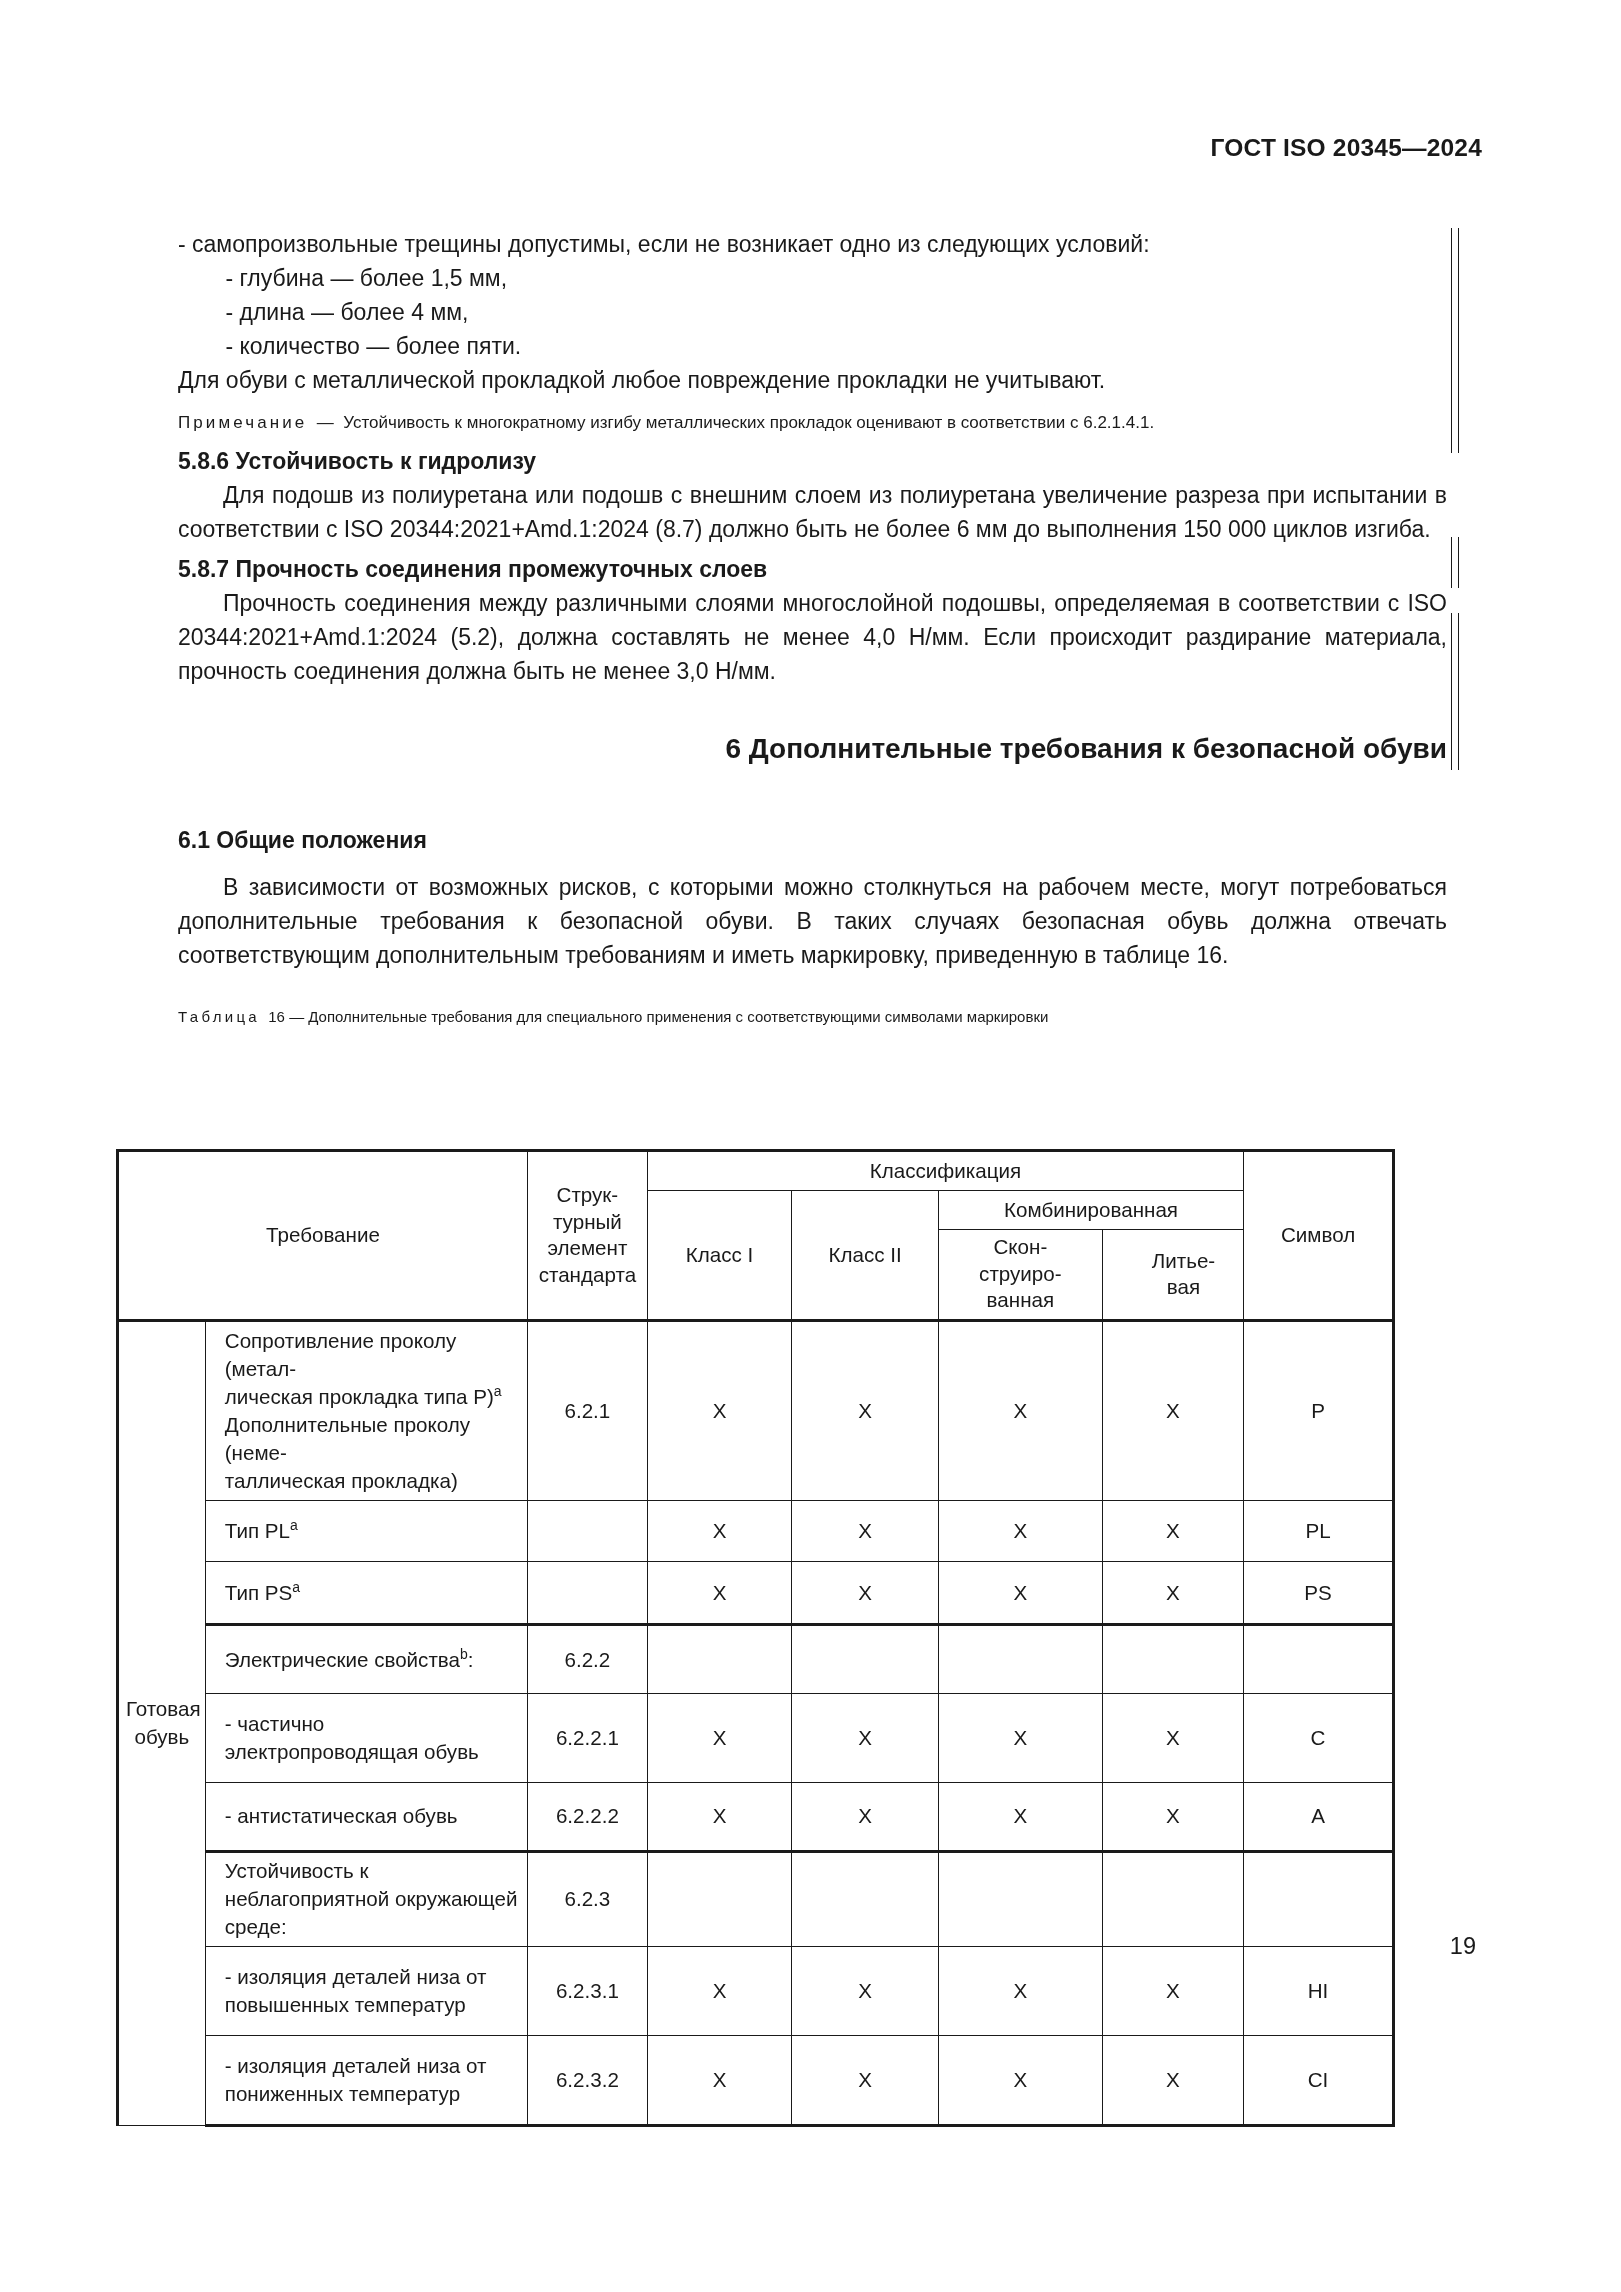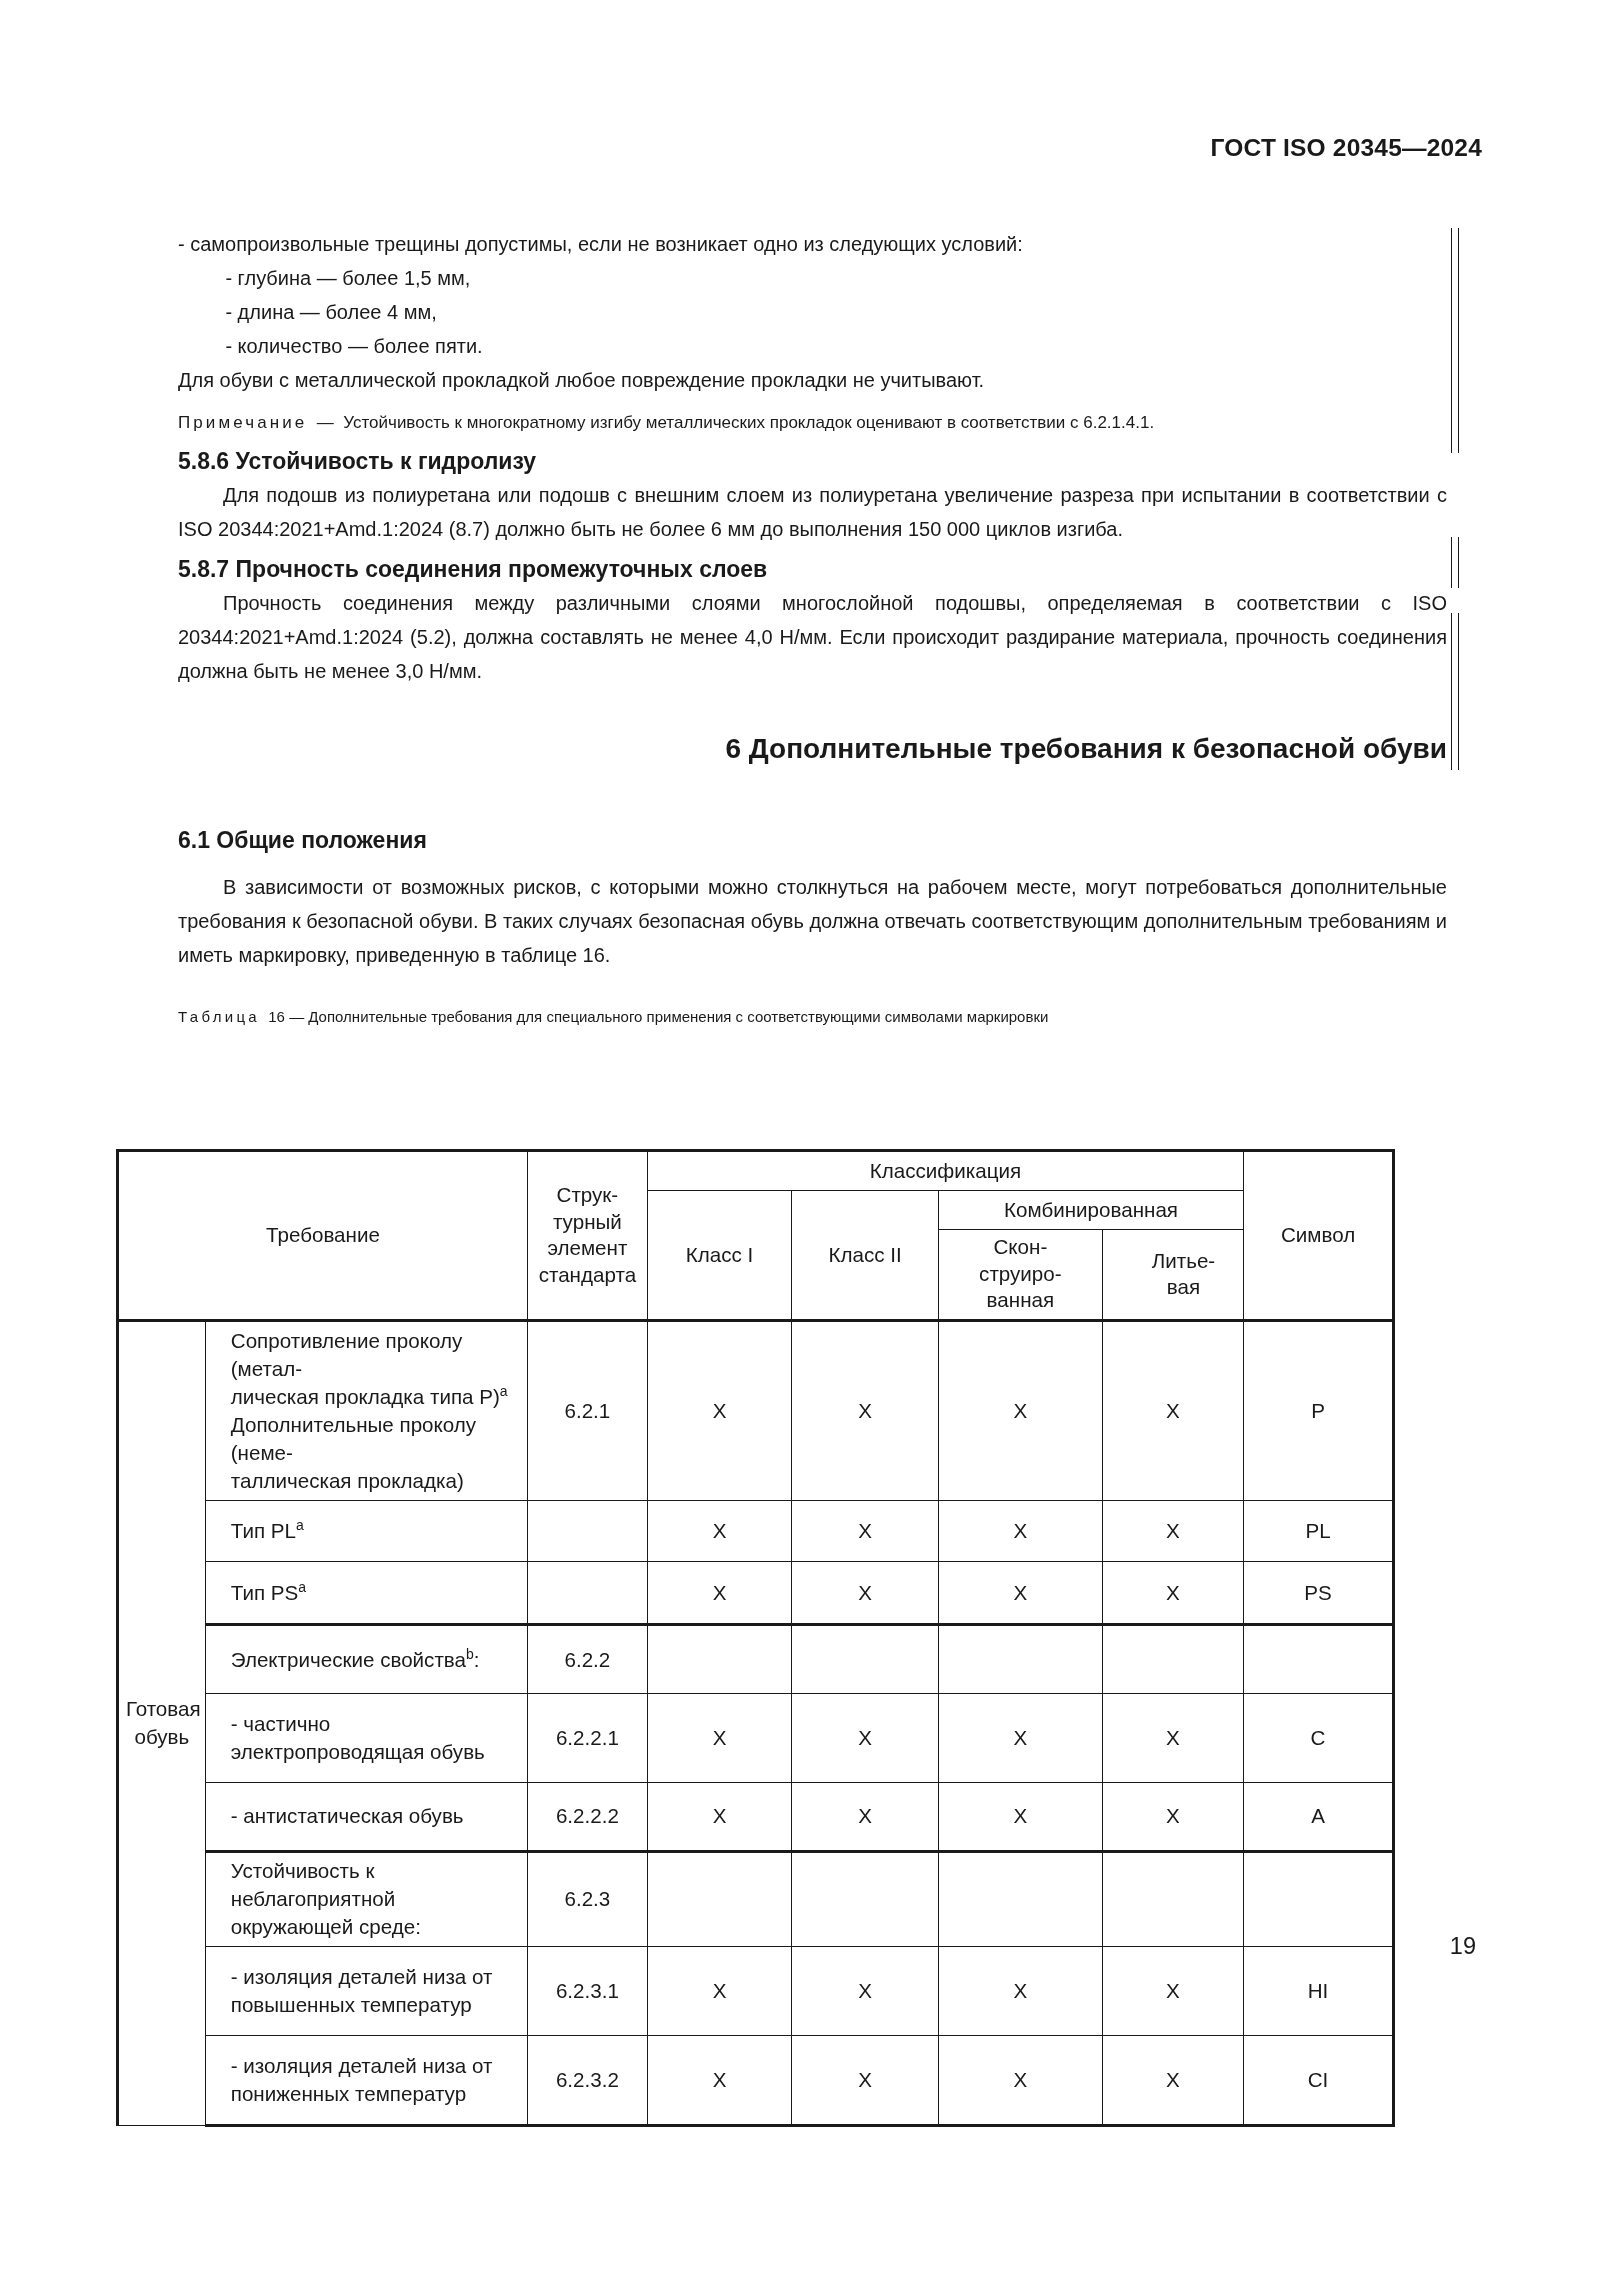--- a/index.html
+++ b/index.html
@@ -33,21 +33,21 @@
   
   .content {
     position: absolute;
     left: 178px;
     top: 227px;
     width: 1269px;
   }
 
   p {
     margin: 0;
-    font-size: 20px;
+    font-size: 23px;
     line-height: 34px;
     text-align: justify;
     text-justify: inter-word;
   }
   p.nojust { text-align: left; }
   .indent { text-indent: 45px; }
 
   .dash-l1 {
     padding-left: 21.6px;
     text-indent: -21.6px;
@@ -119,21 +119,21 @@
     table-layout: fixed;
   }
   table.t16 td, table.t16 th {
     border: 1.3px solid #1a1a1a;
     padding: 4.9px 6.9px;
     font-weight: normal;
     vertical-align: middle;
     line-height: 28px;
   }
   table.t16 .ctr { text-align: center; }
-  table.t16 .lft { text-align: left; padding-left: 25px; }
+  table.t16 .lft { text-align: left; padding-left: 19px; }
   .thick-top    { border-top-width: 3.1px !important; }
   .thick-bottom { border-bottom-width: 3.1px !important; }
   .thick-left   { border-left-width: 3.1px !important; }
   .thick-right  { border-right-width: 3.1px !important; }
   sup { font-size: 0.68em; vertical-align: super; line-height: 0; }
 
   
   .pageno {
     position: absolute;
     right: 145px;

